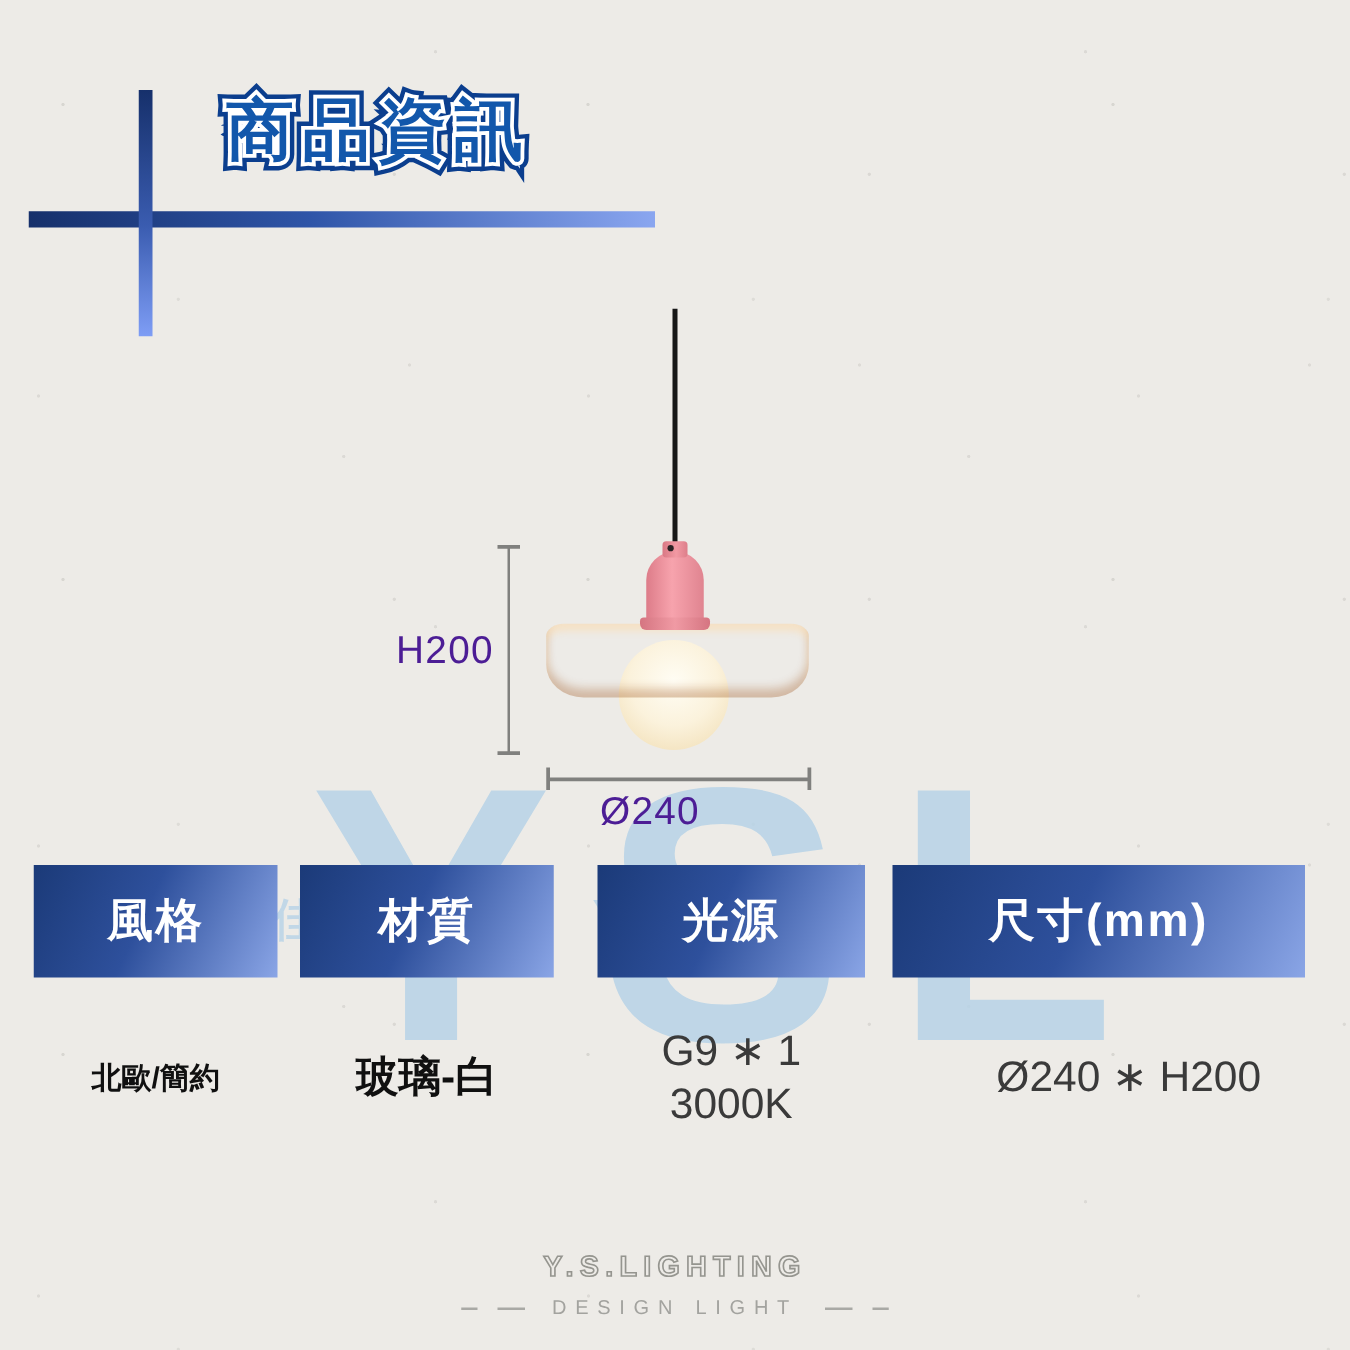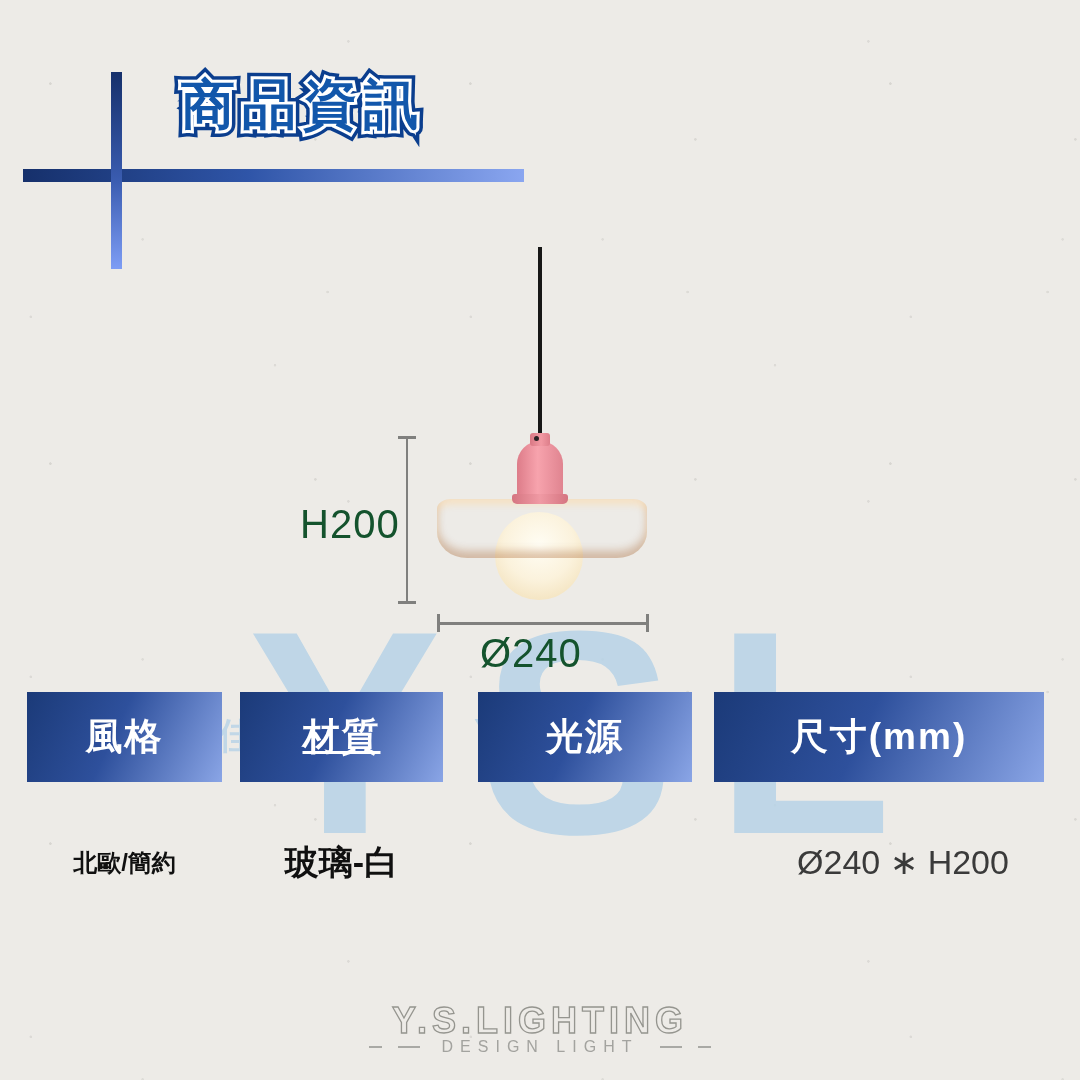--- a/index.html
+++ b/index.html
@@ -65,48 +65,48 @@
   }
 
   
   .dim { background:#80807e; position:absolute; z-index:5; }
   .dim-v      { left:406px; top:437px; width:2px;  height:166px; }
   .dim-v-cap1 { left:398px; top:436px; width:18px; height:3px; }
   .dim-v-cap2 { left:398px; top:601px; width:18px; height:3px; }
   .dim-h      { left:438px; top:622px; width:210px; height:3px; }
   .dim-h-cap1 { left:437px; top:614px; width:3px;  height:18px; }
   .dim-h-cap2 { left:646px; top:614px; width:3px;  height:18px; }
-  .dim-label { position:absolute; z-index:5; color:#14532d; font-size:40px; letter-spacing:1px; }
+  .dim-label { position:absolute; z-index:5; color:#4c1d95; font-size:31px; letter-spacing:1px; }
   .dim-label.h200 { left:300px; top:502px; width:95px; text-align:right; }
   .dim-label.d240 { left:480px; top:631px; width:120px; text-align:left; }
 
   
   .info-header { position:absolute; top:692px; height:90px; z-index:3;
     background:linear-gradient(115deg,#1b3a78 0%, #2e509c 45%, #8aa5e6 100%);
     color:#ffffff; font-size:37px; font-weight:bold; letter-spacing:2px;
     display:flex; align-items:center; justify-content:center; }
   .hdr-1 { left:27px;  width:195px; }
-  .hdr-2 { left:240px; width:203px;text-decoration:underline; }
+  .hdr-2 { left:240px; width:203px; }
   .hdr-3 { left:478px; width:214px; }
   .hdr-4 { left:714px; width:330px; }
   .info-value { position:absolute; top:822px; height:80px; z-index:3;
     display:flex; flex-direction:column; align-items:center; justify-content:center; gap:3px;
     text-align:center; }
   .val-1 { left:27px;  width:195px; }
   .val-2 { left:240px; width:203px; }
   .val-3 { left:478px; width:214px; }
   .val-4 { left:738px; width:330px; }
   .val-line { line-height:39px; white-space:nowrap; }
   .val-bold .val-line    { font-weight:800; color:#101010; font-size:34px; }
   .val-1.val-bold .val-line { font-size:24px; }
   .val-regular .val-line { font-weight:400; color:#3a3a3a; font-size:34px; }
 
   
   .brand { position:absolute; left:0; top:1000px; width:1080px; text-align:center; z-index:3;
-    font-size:36px; font-weight:bold; letter-spacing:5px;
+    font-size:23px; font-weight:bold; letter-spacing:5px;
     color:transparent; -webkit-text-stroke:1.3px #95958f; }
   .tagline-row { position:absolute; left:0; top:1038px; width:1080px; z-index:3;
     display:flex; align-items:center; justify-content:center; gap:16px; }
   .dash { height:0; border-top:2px solid #a9a9a5; }
   .dash-long  { width:22px; }
   .dash-short { width:13px; }
   .tagline { font-size:16px; letter-spacing:7px; color:#a3a39f; padding:0 6px; }
 </style>
 </head>
 <body>
@@ -149,20 +149,24 @@
   <div class="info-header hdr-2">材質</div>
   <div class="info-header hdr-3">光源</div>
   <div class="info-header hdr-4">尺寸(mm)</div>
 
   <div class="info-value val-1 val-bold">
     <div class="val-line">北歐/簡約</div>
   </div>
   <div class="info-value val-2 val-bold">
     <div class="val-line">玻璃-白</div>
   </div>
+  <div class="info-value val-3 val-regular">
+    <div class="val-line">G9 ∗ 1</div>
+    <div class="val-line">3000K</div>
+  </div>
   <div class="info-value val-4 val-regular">
     <div class="val-line">Ø240 ∗ H200</div>
   </div>
 
   <div class="brand">Y.S.LIGHTING</div>
   <div class="tagline-row">
     <span class="dash dash-short"></span>
     <span class="dash dash-long"></span>
     <span class="tagline">DESIGN LIGHT</span>
     <span class="dash dash-long"></span>

